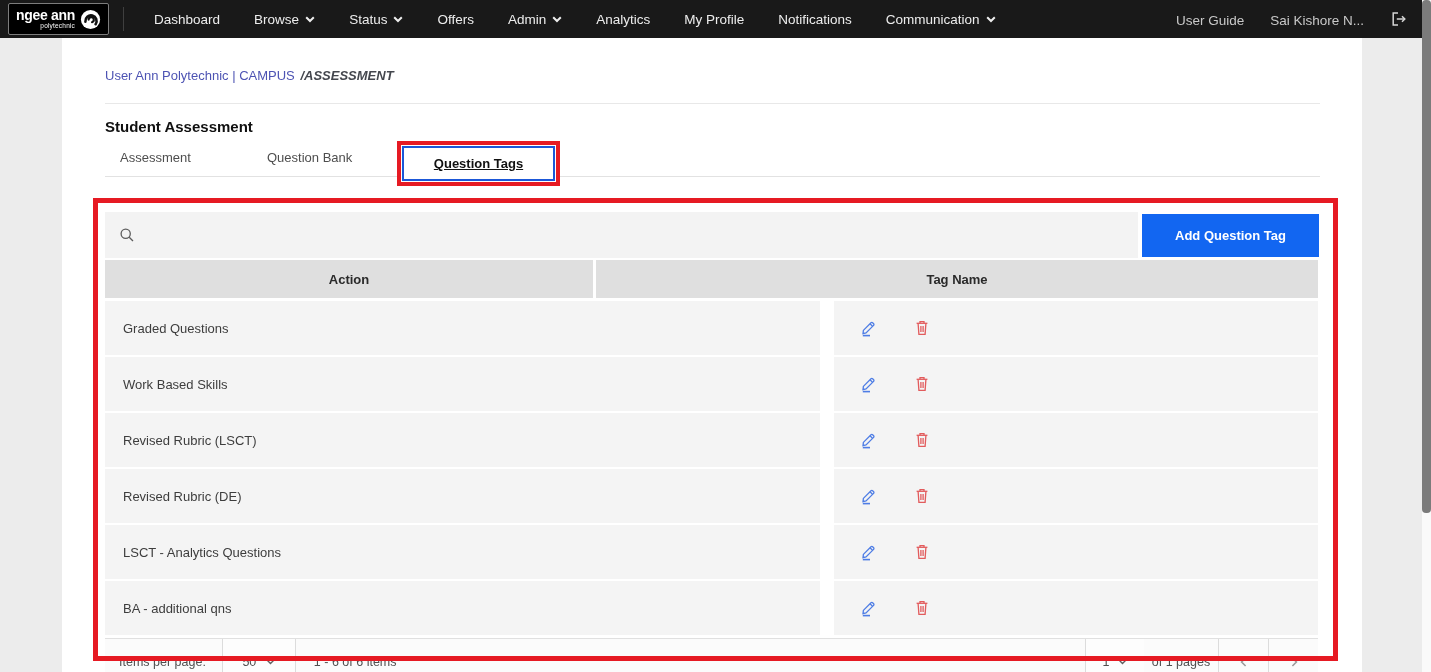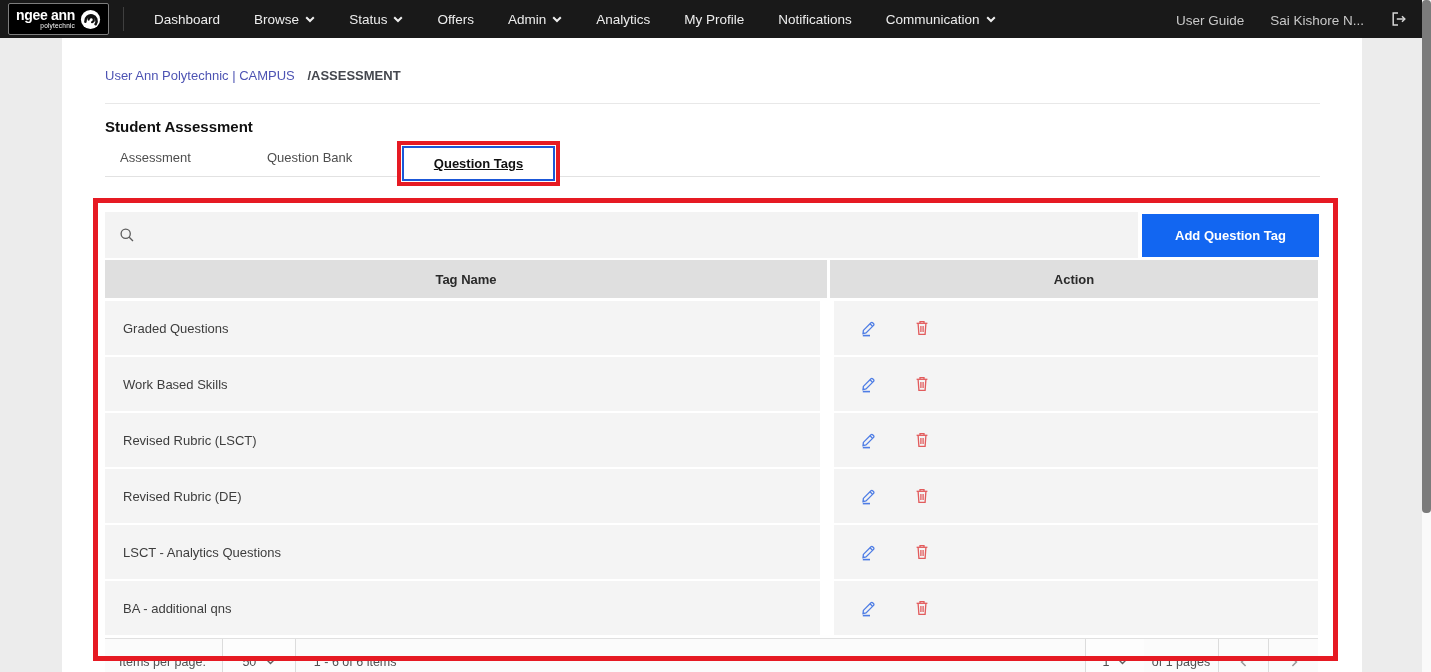--- a/index.html
+++ b/index.html
@@ -25,21 +25,21 @@
 
   
   .scrollbar-track{position:absolute;right:0;top:0;width:9px;height:672px;background:#fafafa;z-index:20;}
   .scrollbar-thumb{position:absolute;right:0;top:0;width:9px;height:513px;background:#7b7b7b;border-radius:4px;}
 
   
   .content{position:absolute;left:62px;top:38px;width:1300px;height:634px;background:#fff;overflow:hidden;}
 
   .breadcrumb{position:absolute;left:43px;top:30px;font-size:13px;}
   .breadcrumb .crumb-link{color:#4d53b3;}
-  .breadcrumb .crumb-current{color:#44474e;font-weight:bold;margin-left:9px;}
+  .breadcrumb .crumb-current{color:#44474e;font-weight:bold;margin-left:2px;font-style:italic;}
   .rule-1{position:absolute;left:43px;top:65px;width:1215px;height:1px;background:#e8e8e8;}
 
   .page-title{position:absolute;left:43px;top:80px;font-size:15px;font-weight:bold;color:#101010;}
 
   .tab{position:absolute;top:112px;font-size:13px;color:#4e4e4e;cursor:pointer;}
   .tab-1{left:58px;} .tab-2{left:205px;}
   .tab-rule{position:absolute;left:43px;top:138px;width:1215px;height:1px;background:#e2e2e2;}
 
   
   .tab-active-red{position:absolute;left:335px;top:103px;width:155px;height:37px;
@@ -198,22 +198,22 @@
           <svg width="16" height="16" viewBox="0 0 16 16">
             <circle cx="6.7" cy="6.7" r="4.6" stroke="#5c5c5c" stroke-width="1.3" fill="none"></circle>
             <line x1="10.2" y1="10.2" x2="14" y2="14" stroke="#5c5c5c" stroke-width="1.3"></line>
           </svg>
         </span>
       </div>
 
       <button class="add-btn">Add Question Tag</button>
 
       <div class="thead">
+        <div class="th th-action">Action</div>
         <div class="th th-name">Tag Name</div>
-        <div class="th th-action">Action</div>
       </div>
 
       <div class="rows">
           <div class="row">
             <div class="cell cell-name">Graded Questions</div>
             <div class="cell cell-action">
               <span class="icon-btn">
                 <span style="display:flex;">
                   <svg width="18" height="18" viewBox="0 0 18 18">
                     <path d="M3.4 11.4 L11 3.8 a1.15 1.15 0 0 1 1.63 0 l0.97 0.97 a1.15 1.15 0 0 1 0 1.63 L6 14 L3 14.6 Z" stroke="#4e7de5" stroke-width="1.3" fill="none"></path>

